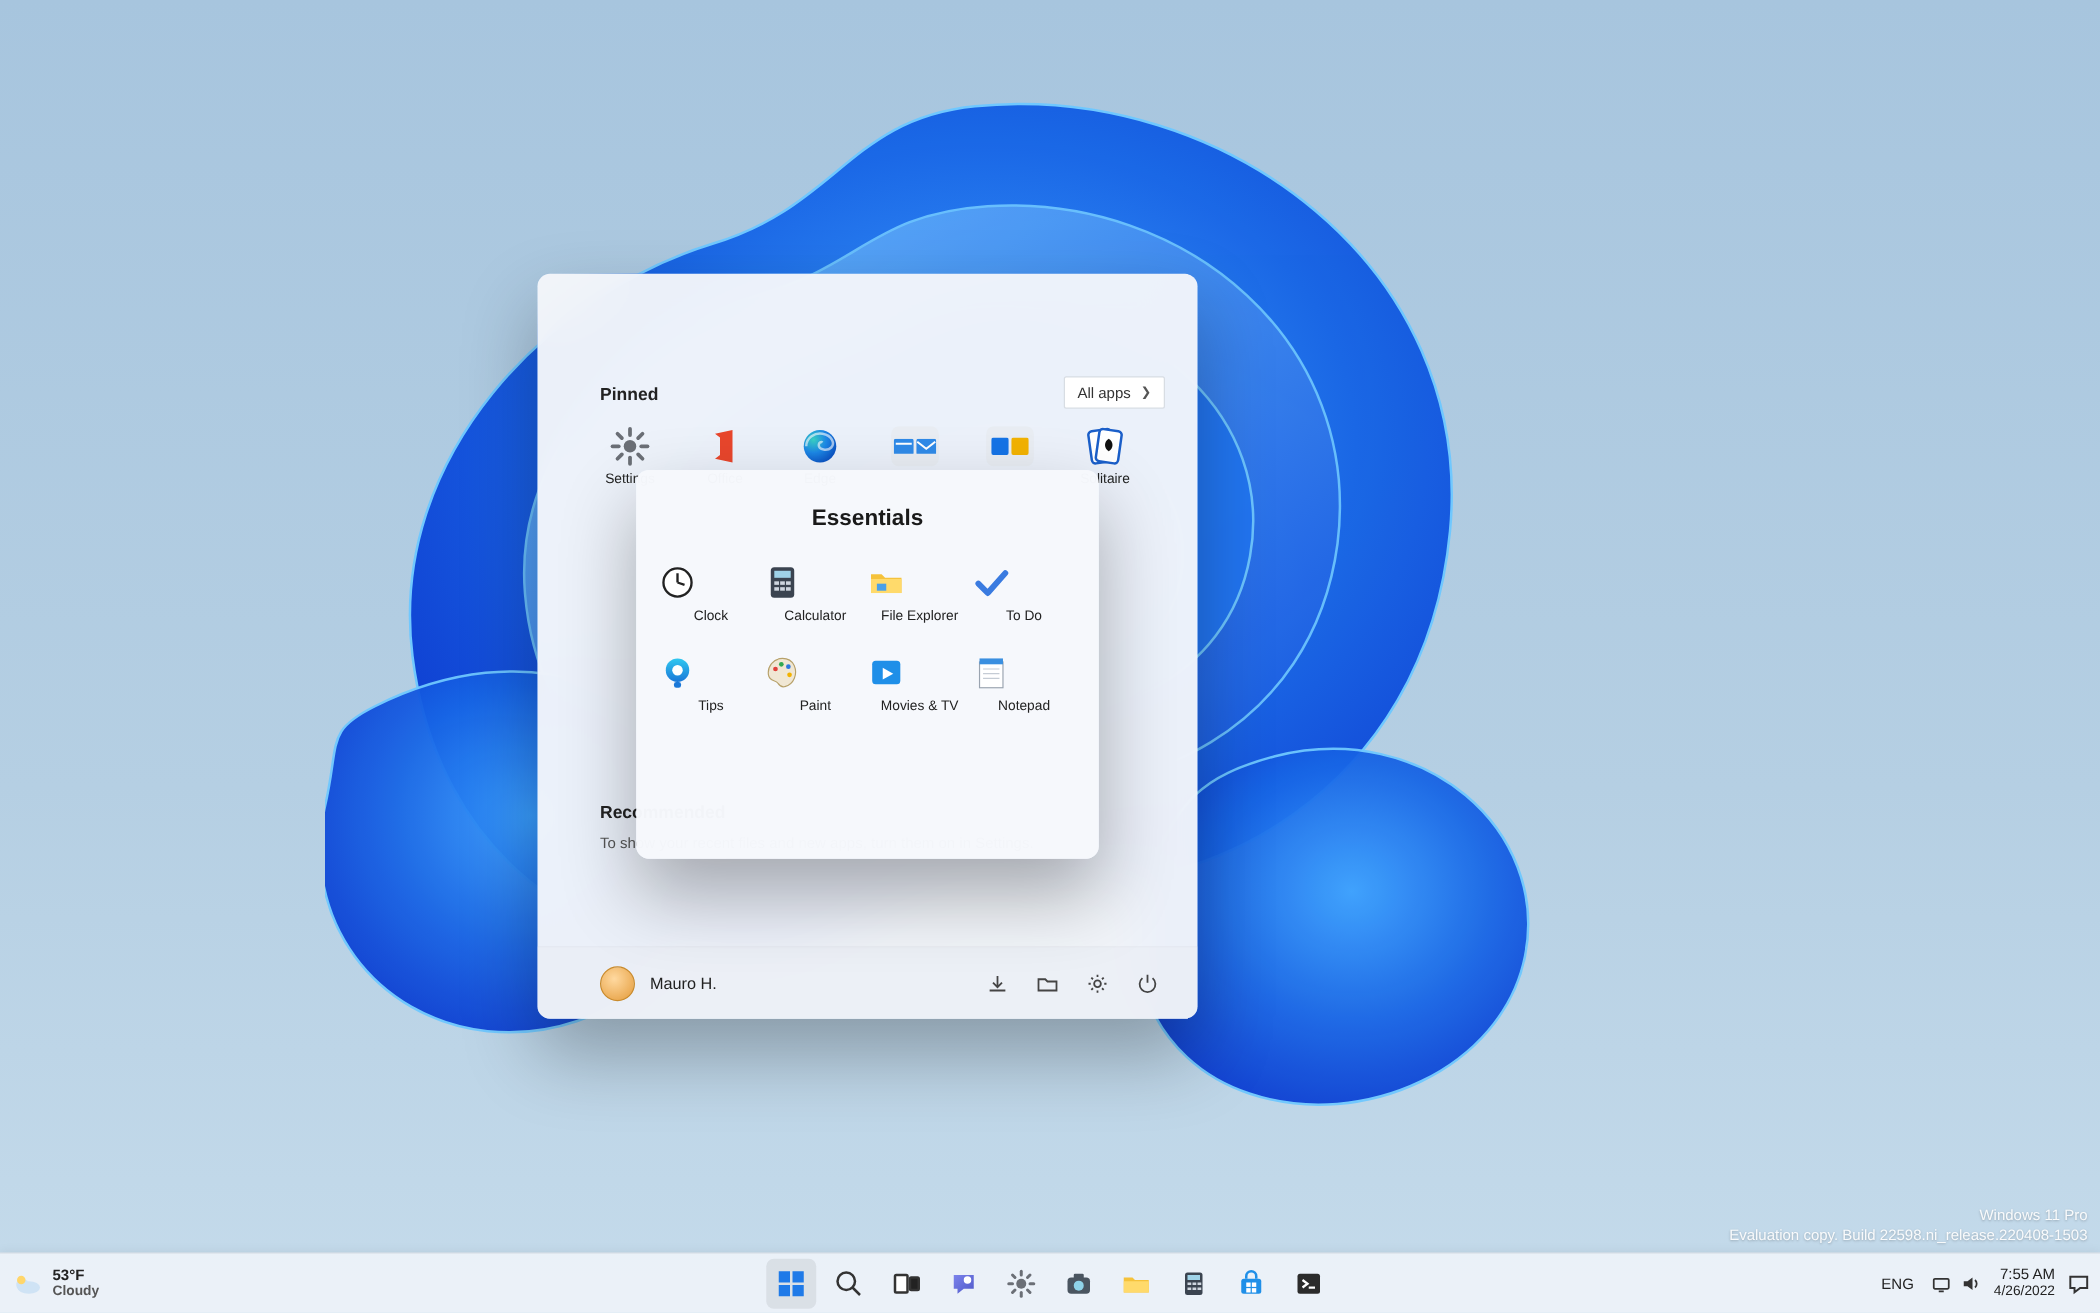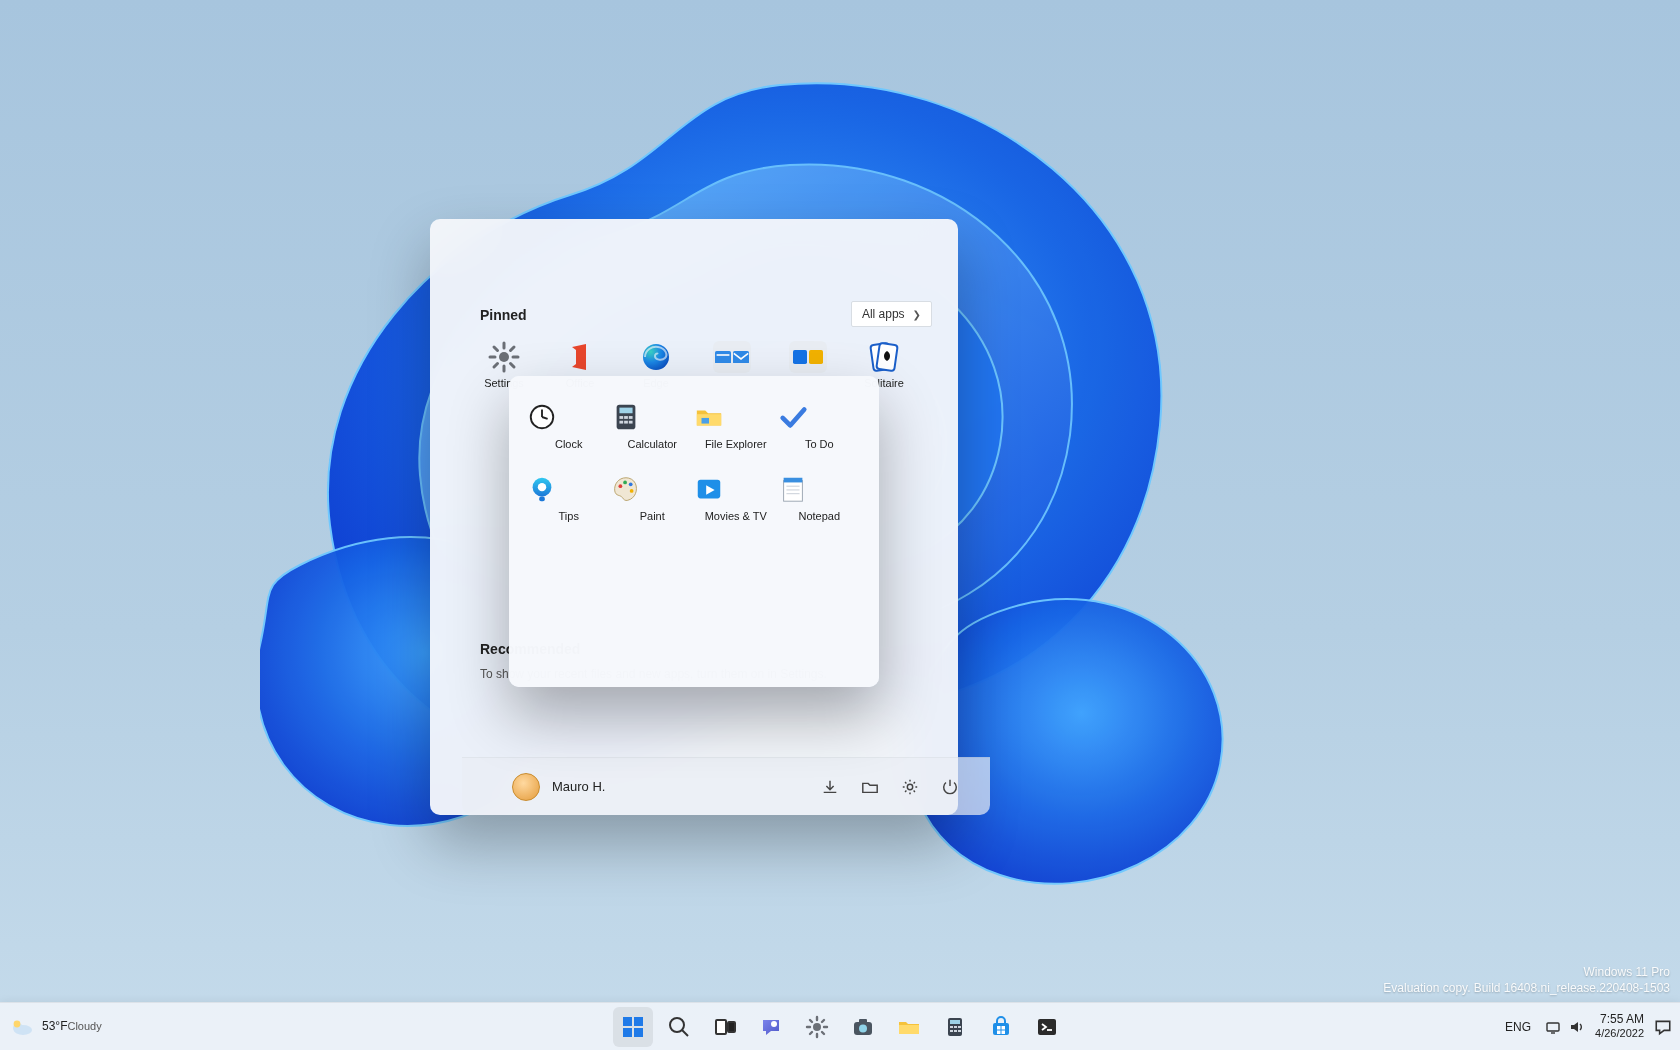--- a/index.html
+++ b/index.html
@@ -67,21 +67,20 @@
     position: absolute; left: 50px; top: 448px;
     font-size: 12px; color: #555;
   }
   .user-footer {
     position: absolute; left: 0; bottom: 0; width: 100%; height: 58px;
     background: rgba(234,238,244,0.7);
     border-top: 1px solid rgba(0,0,0,0.04);
     border-radius: 0 0 10px 10px;
     display: flex; align-items: center;
     padding: 0 30px 0 50px;
-    margin-left: 32px;
   }
   .avatar {
     width: 28px; height: 28px; border-radius: 50%;
     background: radial-gradient(circle at 40% 35%, #ffd9a0, #e49b3a);
     border: 1px solid #c98b2d;
     margin-right: 12px;
   }
   .user-name { font-size: 13px; color: #222; flex: 1; }
   .footer-icons { display: flex; gap: 20px; }
   .footer-icons .fbtn { width: 20px; height: 20px; display:flex; align-items:center; justify-content:center; cursor:pointer; color:#444; }
@@ -112,21 +111,21 @@
     background: rgba(238,243,249,0.92);
     border-top: 1px solid rgba(0,0,0,0.06);
     box-shadow: 0 -1px 8px rgba(0,0,0,0.06);
     display: flex; align-items: center;
   }
   .tb-left {
     position: absolute; left: 10px; top: 0; height: 100%;
     display: flex; align-items: center; gap: 8px; cursor:pointer;
   }
   .tb-weather-ico { width: 24px; height: 24px; }
-  .tb-weather-txt { display:flex; flex-direction:row; line-height:1.1; }
+  .tb-weather-txt { display:flex; flex-direction:column; line-height:1.1;font-weight:bold; }
   .tb-weather-txt .t { font-size: 12px; color:#222; }
   .tb-weather-txt .c { font-size: 11px; color:#555; }
   .tb-center {
     position: absolute; left: 50%; transform: translateX(-50%);
     top: 0; height: 100%;
     display: flex; align-items: center; gap: 6px;
   }
   .tb-btn {
     width: 40px; height: 40px; border-radius: 6px;
     display:flex; align-items:center; justify-content:center; cursor:pointer;
@@ -175,21 +174,21 @@
     </g>
     <g fill="url(#g1)" stroke="#6fc8ff" stroke-width="2" opacity="0.95">
       <path d="M40,520 C160,460 280,500 300,610 C318,712 230,790 130,780 C40,770 -20,690 0,600 C12,548 0,540 40,520 Z"></path>
       <path d="M760,560 C880,530 980,620 960,720 C942,810 830,860 740,830 C660,804 630,720 660,650 C684,596 700,576 760,560 Z"></path>
     </g>
   </svg>
 </div>
 
 <div class="watermark">
   <div>Windows 11 Pro</div>
-  <div>Evaluation copy. Build 16408.ni_release.220408-1503</div>
+  <div>Evaluation copy. Build 22598.ni_release.220408-1503</div>
 </div>
 
 <div class="start-menu">
 
   <div class="section-header">Pinned</div>
   <div class="all-apps-btn">
     <span>All apps</span>
     <span class="chev">❯</span>
   </div>
 
@@ -298,20 +297,21 @@
       <div class="fbtn">
         <svg viewBox="0 0 20 20" width="18" fill="none" stroke="#444" stroke-width="1.6">
             <path d="M10 2 V9 M5.5 5 A7 7 0 1 0 14.5 5"></path>
           </svg>
       </div>
     </div>
   </div>
 </div>
 
 <div class="folder-flyout">
+  <div class="folder-title">Essentials</div>
   <div class="folder-grid">
     <div class="folder-item">
       <span class="ico">
           <svg viewBox="0 0 32 32">
             <circle cx="16" cy="16" r="12" fill="#fff" stroke="#222" stroke-width="2"></circle>
             <line x1="16" y1="16" x2="16" y2="8" stroke="#222" stroke-width="2"></line>
             <line x1="16" y1="16" x2="22" y2="18" stroke="#222" stroke-width="2"></line>
           </svg>
         </span>
       <span class="lbl">Clock</span>

